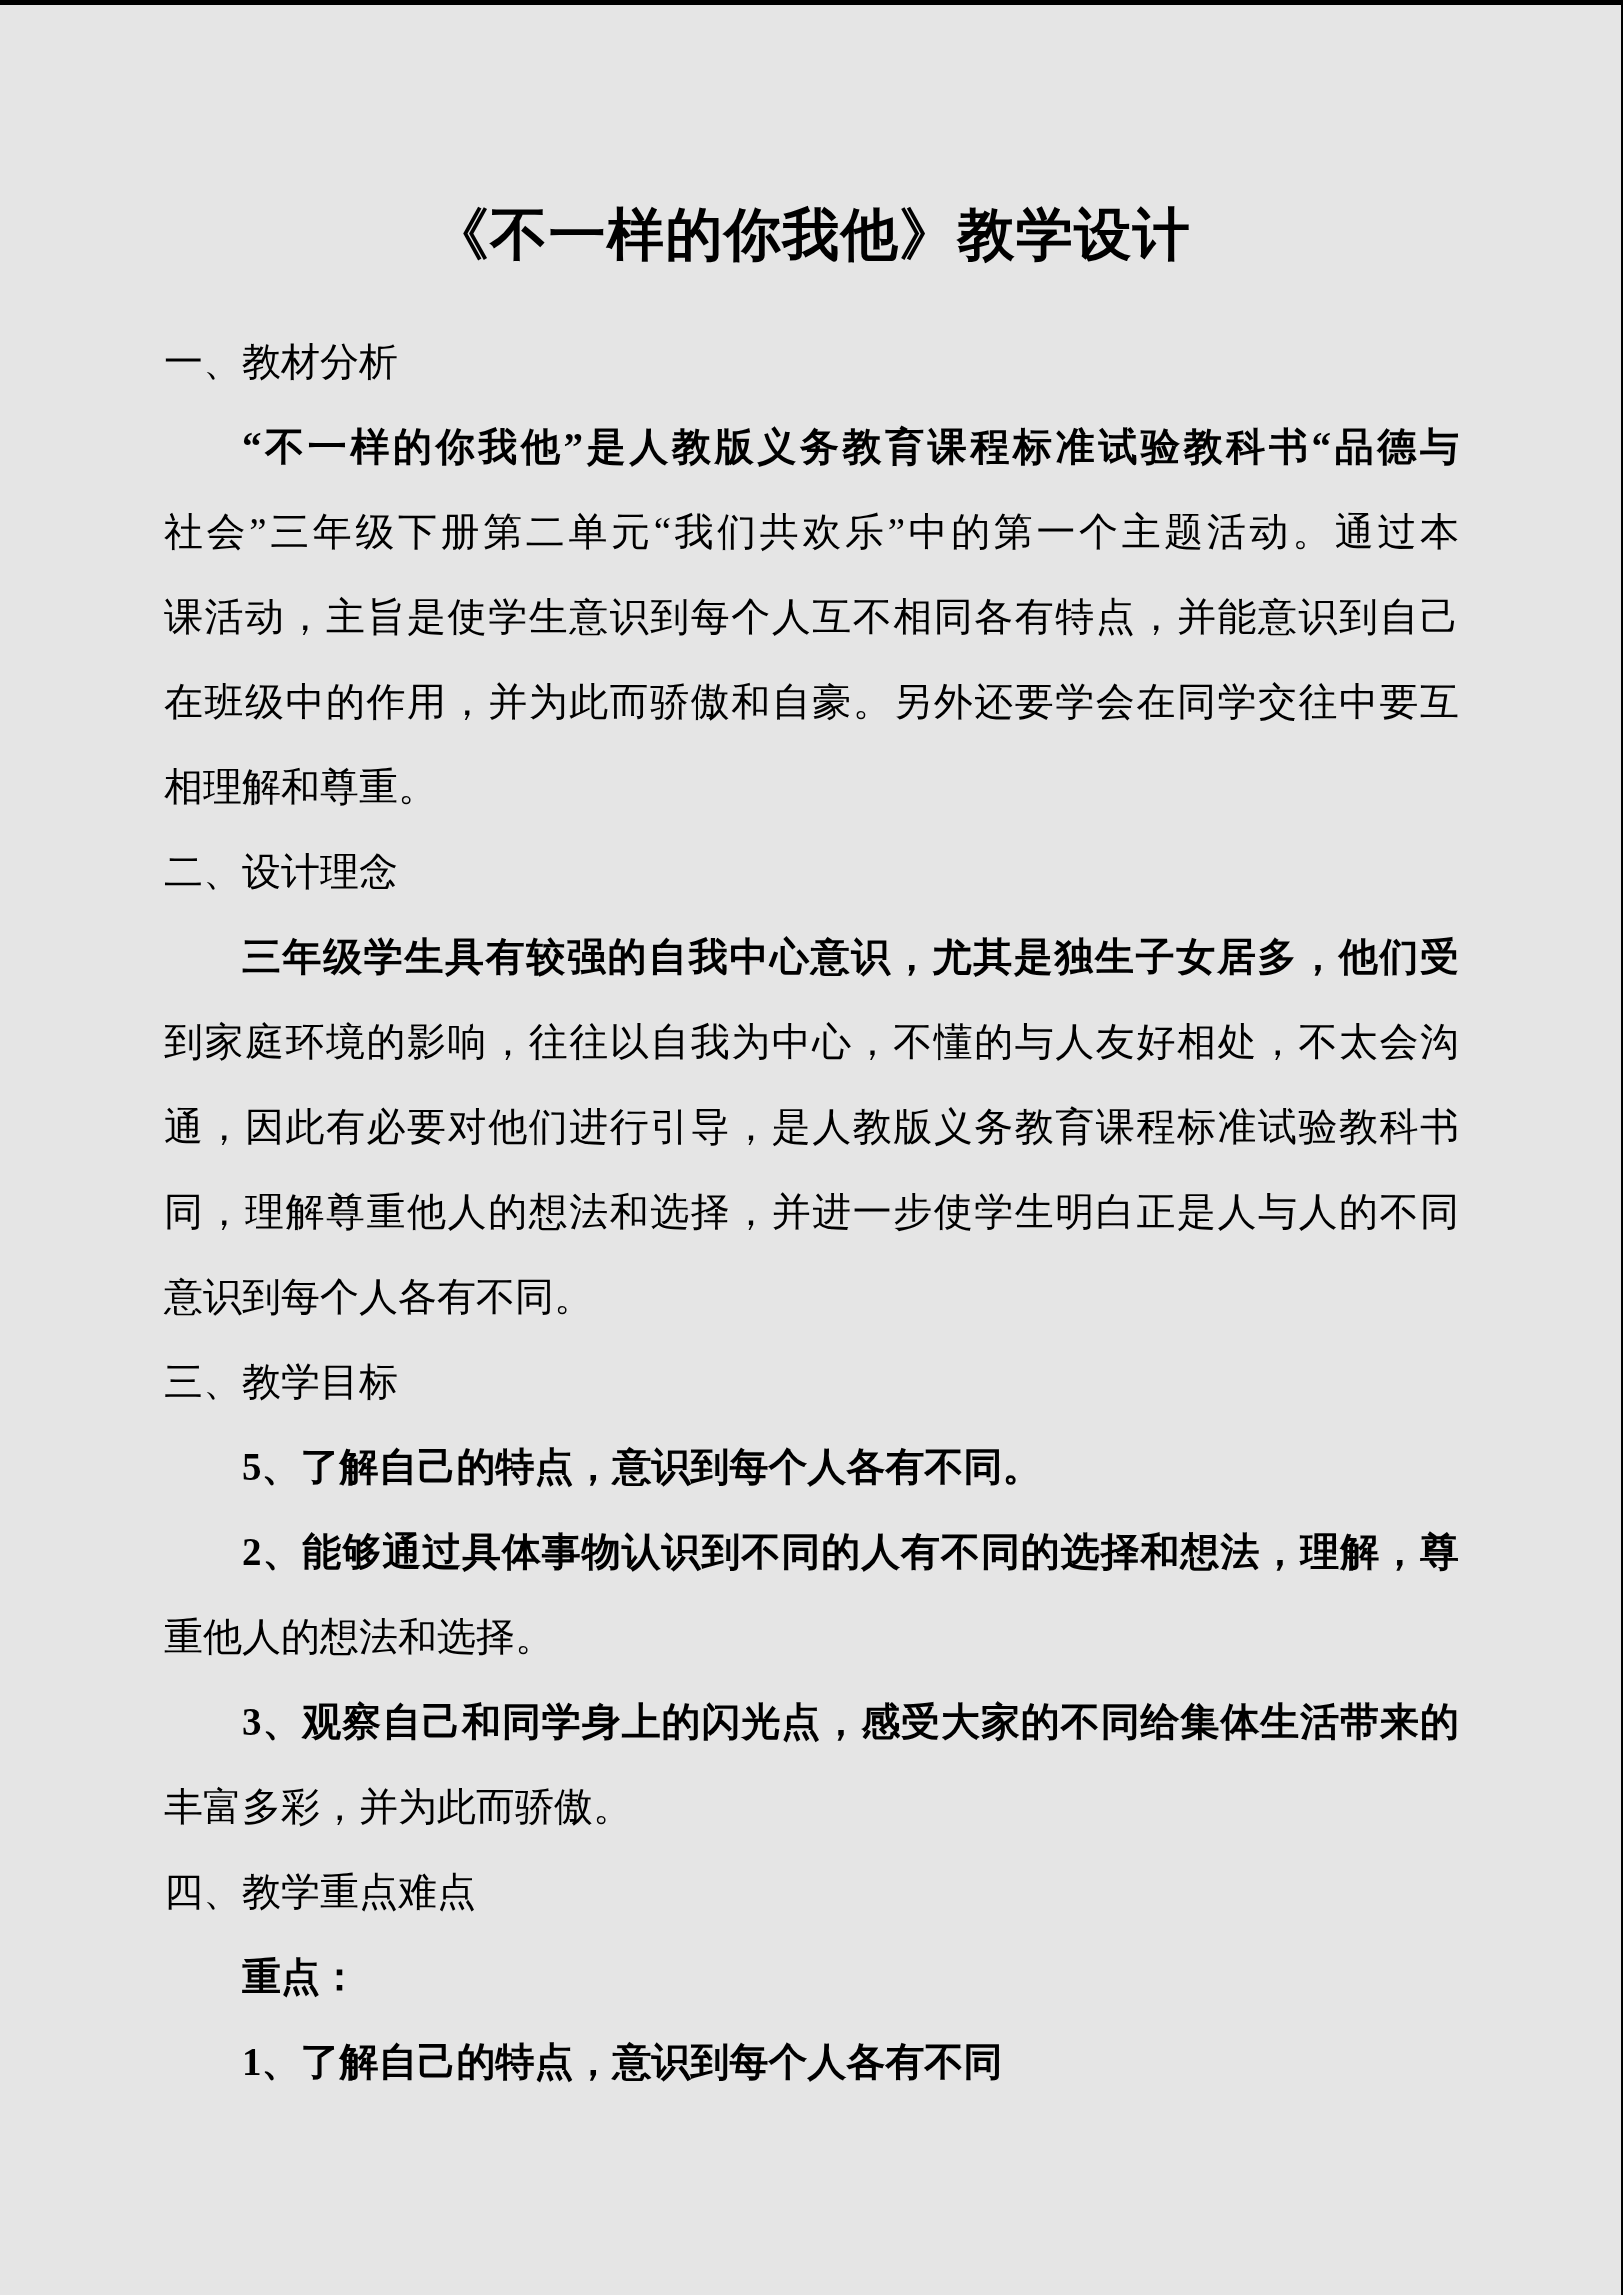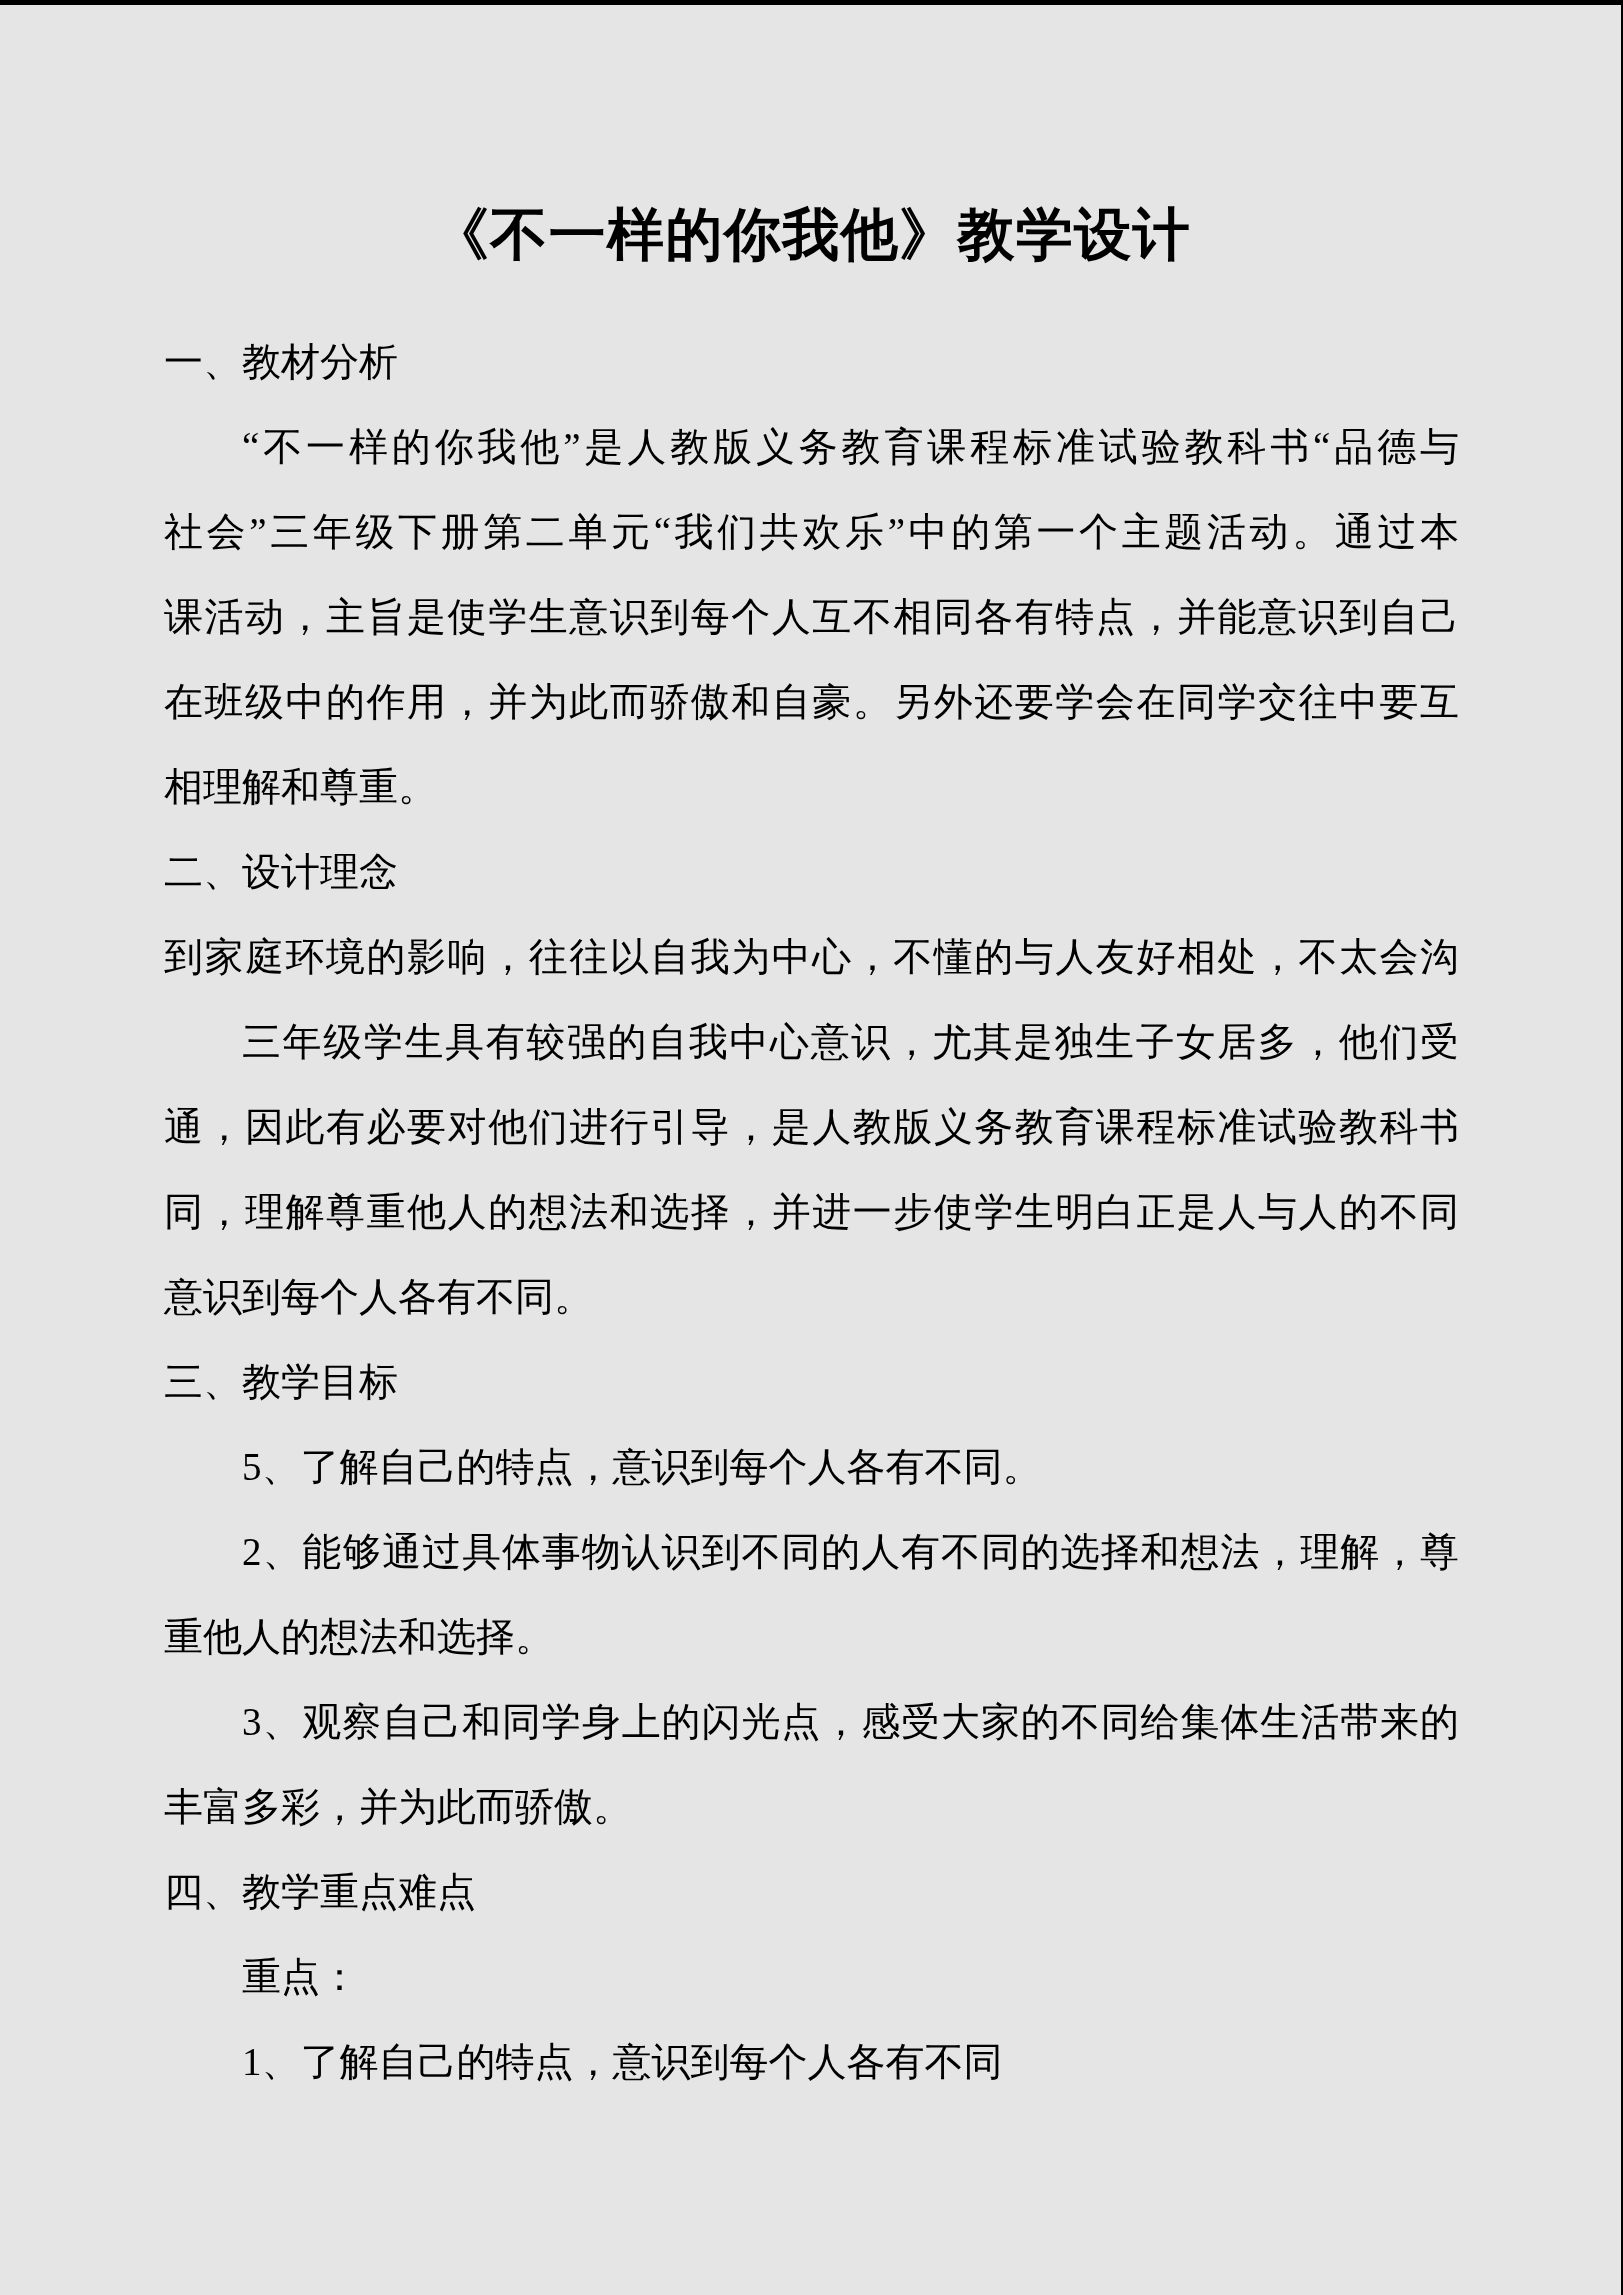--- a/index.html
+++ b/index.html
@@ -55,39 +55,40 @@
   }
   .line {
     min-height: 85px;
   }
   .line.justify {
     text-align: justify;
     text-align-last: justify;
   }
   .line.indent2 {
     padding-left: 78px;
+    font-weight: bold;
   }
 </style>
 </head>
 <body>
 
 <div class="page">
   <div class="top-border"></div>
   <div class="right-border"></div>
   <h1 class="doc-title">《不一样的你我他》教学设计</h1>
   <div class="doc-body">
       <div class="line">一、教材分析</div>
       <div class="line justify indent2">“不一样的你我他”是人教版义务教育课程标准试验教科书“品德与</div>
       <div class="line justify">社会”三年级下册第二单元“我们共欢乐”中的第一个主题活动。通过本</div>
       <div class="line justify">课活动，主旨是使学生意识到每个人互不相同各有特点，并能意识到自己</div>
       <div class="line justify">在班级中的作用，并为此而骄傲和自豪。另外还要学会在同学交往中要互</div>
       <div class="line">相理解和尊重。</div>
       <div class="line">二、设计理念</div>
+      <div class="line justify indent2">三年级学生具有较强的自我中心意识，尤其是独生子女居多，他们受</div>
       <div class="line justify">到家庭环境的影响，往往以自我为中心，不懂的与人友好相处，不太会沟</div>
-      <div class="line justify indent2">三年级学生具有较强的自我中心意识，尤其是独生子女居多，他们受</div>
       <div class="line justify">通，因此有必要对他们进行引导，是人教版义务教育课程标准试验教科书</div>
       <div class="line justify">同，理解尊重他人的想法和选择，并进一步使学生明白正是人与人的不同</div>
       <div class="line">意识到每个人各有不同。</div>
       <div class="line">三、教学目标</div>
       <div class="line indent2">5、了解自己的特点，意识到每个人各有不同。</div>
       <div class="line justify indent2">2、能够通过具体事物认识到不同的人有不同的选择和想法，理解，尊</div>
       <div class="line">重他人的想法和选择。</div>
       <div class="line justify indent2">3、观察自己和同学身上的闪光点，感受大家的不同给集体生活带来的</div>
       <div class="line">丰富多彩，并为此而骄傲。</div>
       <div class="line">四、教学重点难点</div>

